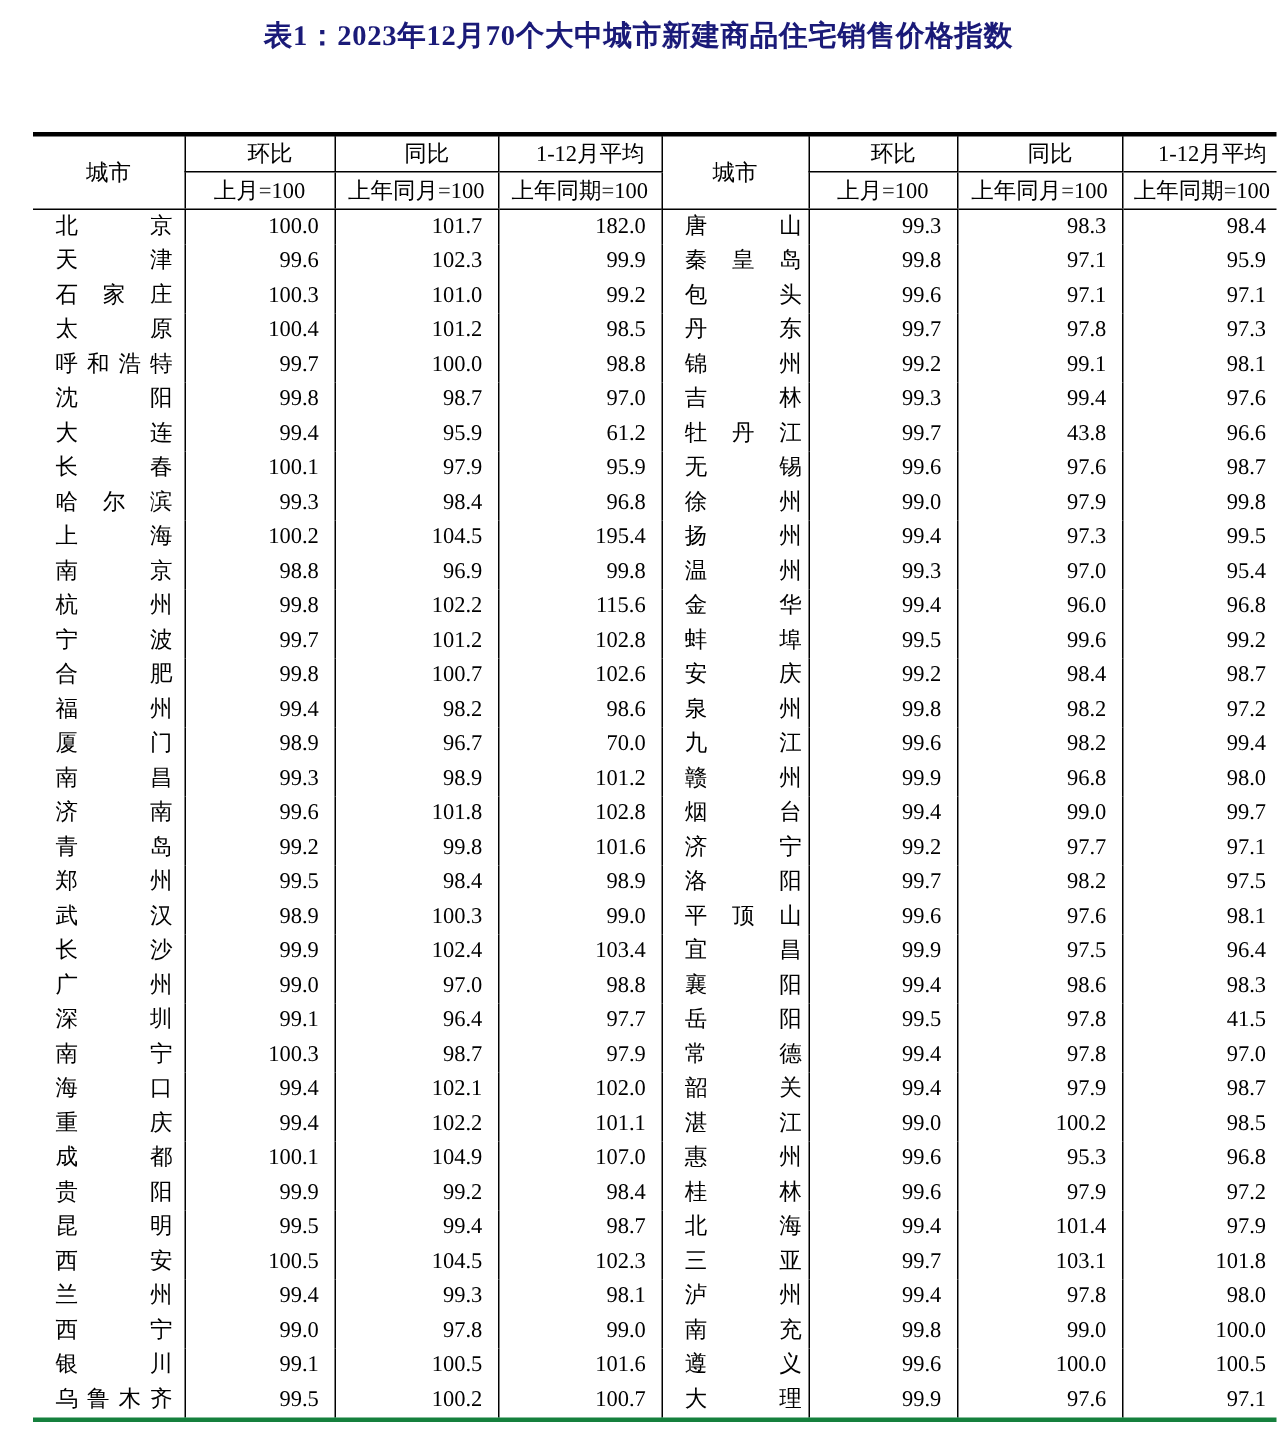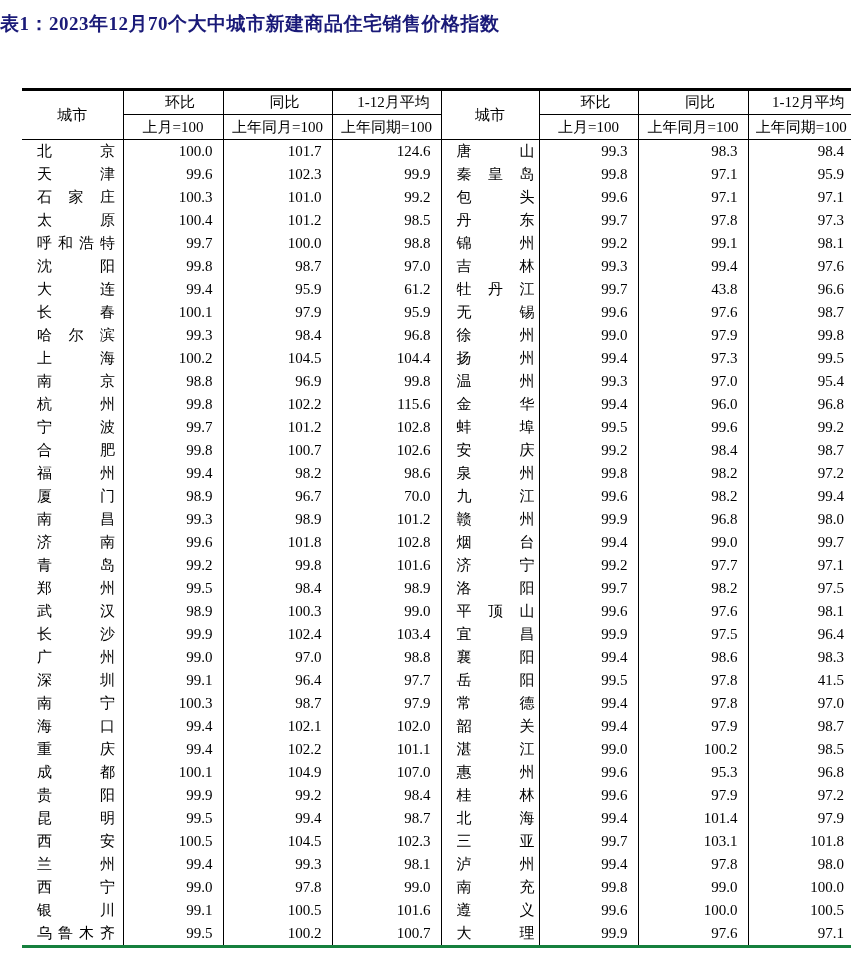--- a/index.html
+++ b/index.html
@@ -3,21 +3,21 @@
 <meta charset="utf-8">
 <style>
   * { margin:0; padding:0; box-sizing:border-box; }
   html,body { background:#fff; }
   body {
     width:851px; height:959px; position:relative; overflow:hidden;
     font-family:"Liberation Serif","DejaVu Serif",serif; color:#000;
   }
   .title {
     position:absolute; left:0; top:11px; width:851px;
-    text-align:left; font-size:19px; font-weight:bold; letter-spacing:0.5px;
+    text-align:center; font-size:19px; font-weight:bold; letter-spacing:0.5px;
   }
   table.idx {
     position:absolute; left:22px; top:88px; width:832px;
     border-collapse:collapse; table-layout:fixed;
     border-top:3px solid #000; border-bottom:3px solid #15803d;
   }
   thead th { font-weight:normal; font-size:15px; text-align:center; height:25px; vertical-align:middle; }
   thead tr.r1 th.hb { border-bottom:1px solid #000;padding-left:14px; }
   thead th.cityh { border-bottom:1px solid #000; }
   thead tr.r2 th { border-bottom:1px solid #000; }
@@ -67,21 +67,21 @@
       <th class="bl">上年同期=100</th>
     </tr>
   </thead>
   <tbody>
       <tr>
         <td class="city">
           <div class="city-name">北京</div>
         </td>
         <td class="num bl">100.0</td>
         <td class="num bl">101.7</td>
-        <td class="num bl">124.6</td>
+        <td class="num bl">182.0</td>
         <td class="city bl">
           <div class="city-name">唐山</div>
         </td>
         <td class="num bl">99.3</td>
         <td class="num bl">98.3</td>
         <td class="num bl">98.4</td>
       </tr>
       <tr>
         <td class="city">
           <div class="city-name">天津</div>
@@ -193,21 +193,21 @@
         <td class="num bl">99.0</td>
         <td class="num bl">97.9</td>
         <td class="num bl">99.8</td>
       </tr>
       <tr>
         <td class="city">
           <div class="city-name">上海</div>
         </td>
         <td class="num bl">100.2</td>
         <td class="num bl">104.5</td>
-        <td class="num bl">104.4</td>
+        <td class="num bl">195.4</td>
         <td class="city bl">
           <div class="city-name">扬州</div>
         </td>
         <td class="num bl">99.4</td>
         <td class="num bl">97.3</td>
         <td class="num bl">99.5</td>
       </tr>
       <tr>
         <td class="city">
           <div class="city-name">南京</div>

